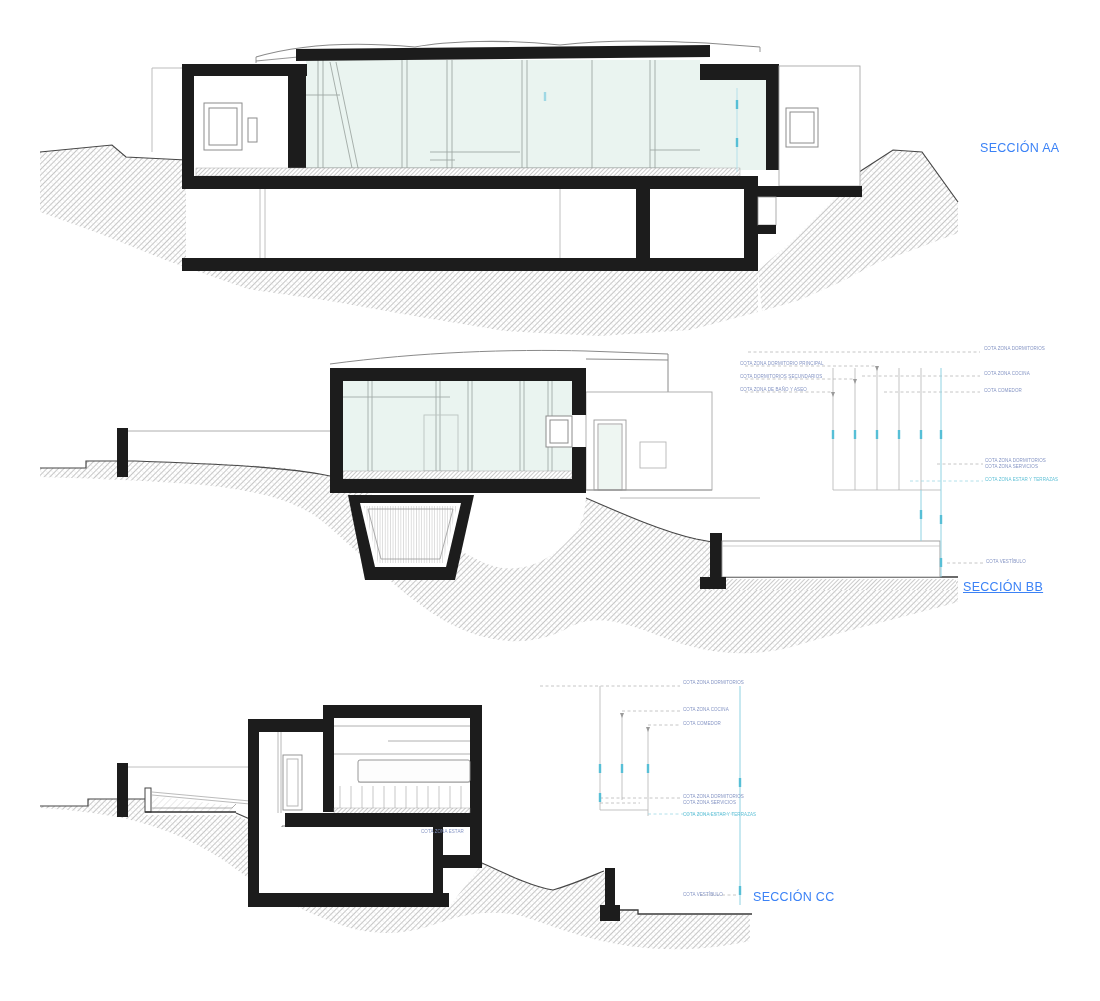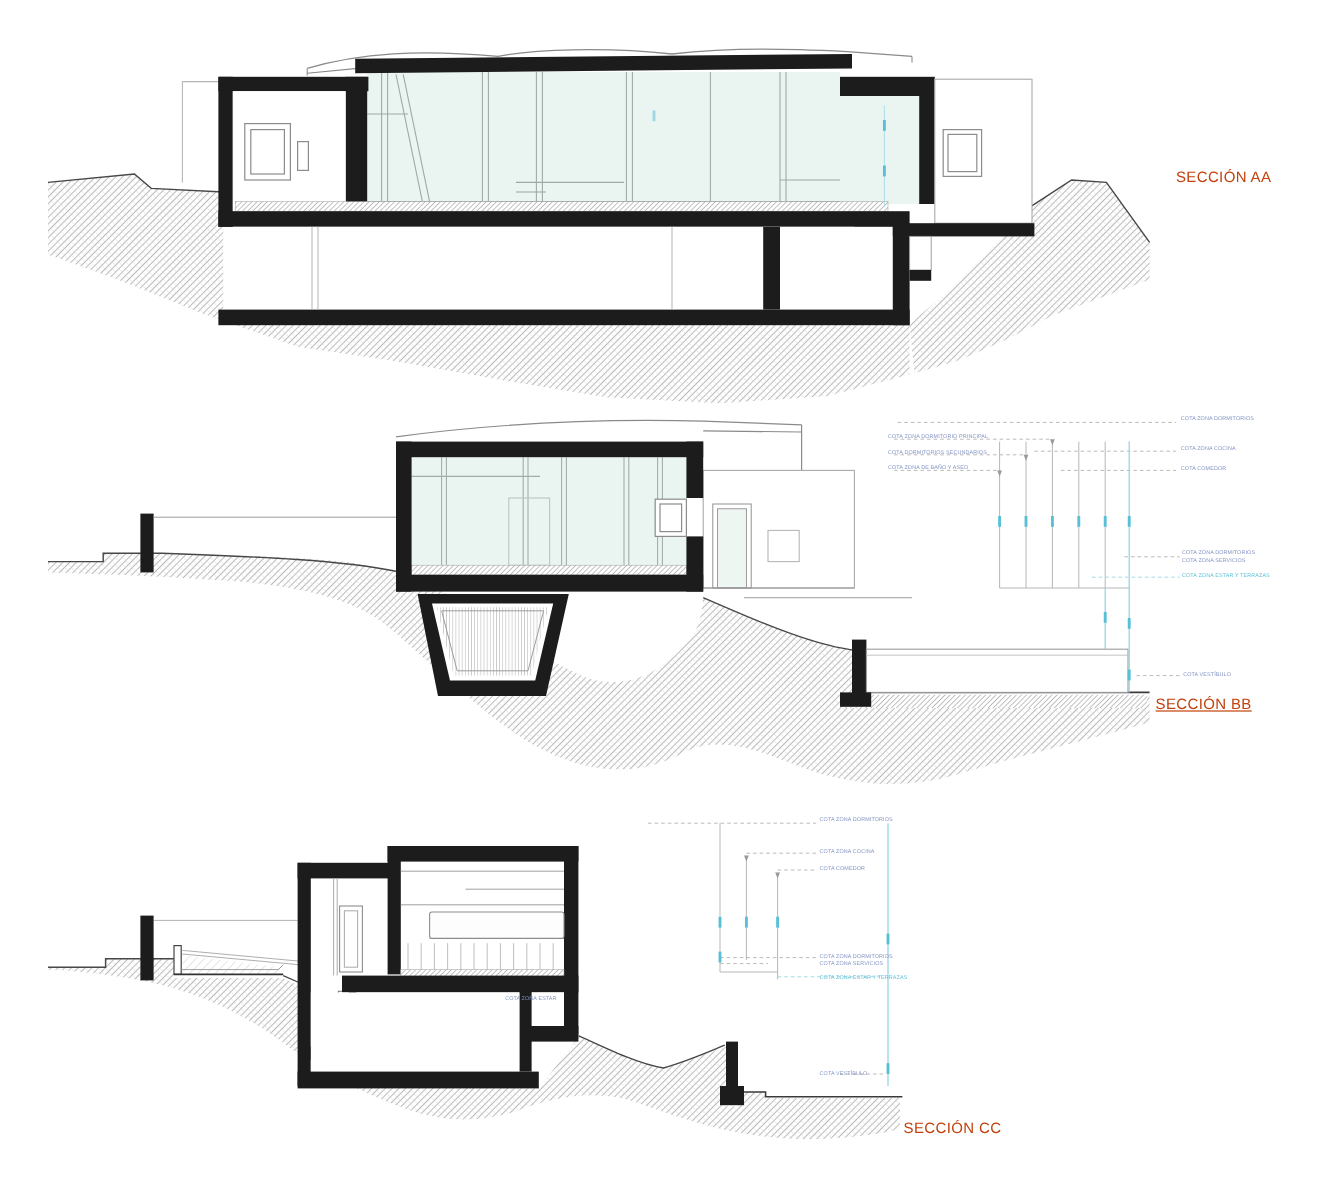--- a/index.html
+++ b/index.html
@@ -1,19 +1,19 @@
 <!DOCTYPE html>
 <html><head>
 <meta charset="utf-8">
 <style>
   html,body{margin:0;padding:0;background:#ffffff;}
   .canvas{position:relative;width:1100px;height:1001px;background:#ffffff;overflow:hidden;
           font-family:"Liberation Sans",sans-serif;}
   .canvas svg{position:absolute;left:0;top:0;}
-  .title{position:absolute;font-size:12.5px;color:#c2410c;letter-spacing:.3px;white-space:nowrap;}
+  .title{position:absolute;font-size:12.5px;color:#3b82f6;letter-spacing:.3px;white-space:nowrap;}
   .ann{position:absolute;font-size:4.5px;line-height:1.1;color:#8494c4;white-space:nowrap;letter-spacing:.1px;}
   .ann-cyan{color:#5fc0d6;}
 </style>
 </head>
 <body>
 
 <div class="canvas">
 
 <svg width="1100" height="1001" viewBox="0 0 1100 1001">
   <defs>
@@ -311,21 +311,21 @@
       <g fill="#9a9a9a">
         <path d="M620,713 L624,713 L622,718 Z"></path>
             <path d="M646,727 L650,727 L648,732 Z"></path>
       </g>
     </g>
   </g>
 </svg>
 
 <span class="title" style="left:980px;top:141px;">SECCIÓN AA</span>
 <span class="title" style="left:963px;top:580px;text-decoration:underline;">SECCIÓN BB</span>
-<span class="title" style="left:753px;top:933px;">SECCIÓN CC</span>
+<span class="title" style="left:753px;top:890px;">SECCIÓN CC</span>
 
 <span class="ann" style="left:740px;top:362px;">COTA ZONA DORMITORIO PRINCIPAL</span>
 <span class="ann" style="left:740px;top:375px;">COTA DORMITORIOS SECUNDARIOS</span>
 <span class="ann" style="left:740px;top:388px;">COTA ZONA DE BAÑO Y ASEO</span>
 <span class="ann" style="left:984px;top:347px;">COTA ZONA DORMITORIOS</span>
 <span class="ann" style="left:984px;top:372px;">COTA ZONA COCINA</span>
 <span class="ann" style="left:984px;top:389px;">COTA COMEDOR</span>
 <span class="ann" style="left:985px;top:459px;">COTA ZONA DORMITORIOS</span>
 <span class="ann" style="left:985px;top:465px;">COTA ZONA SERVICIOS</span>
 <span class="ann ann-cyan" style="left:985px;top:478px;">COTA ZONA ESTAR Y TERRAZAS</span>

